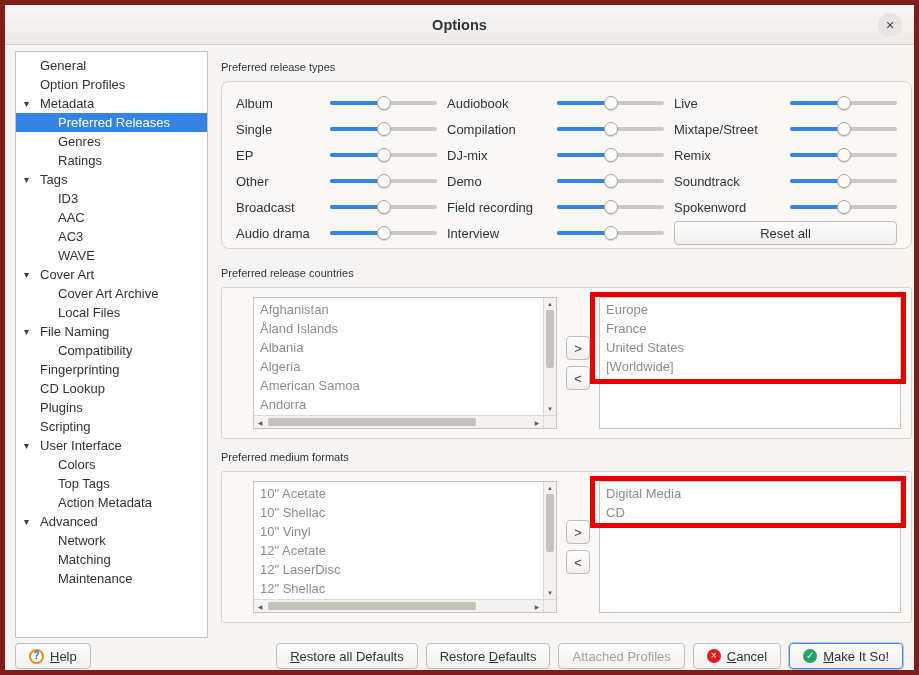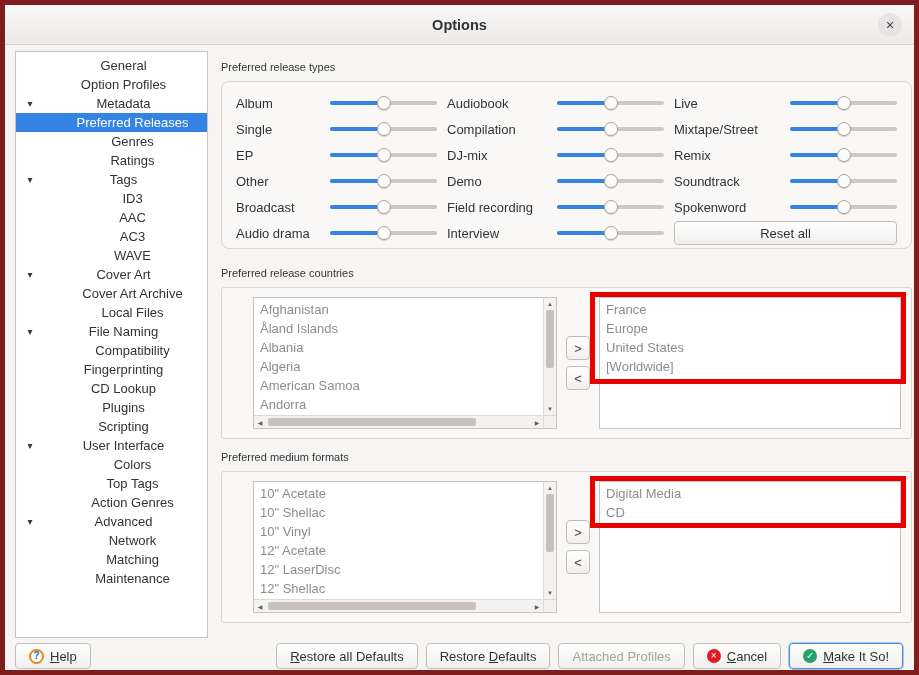--- a/index.html
+++ b/index.html
@@ -12,21 +12,21 @@
     background:linear-gradient(#f8f7f6,#edebe9); border-bottom:1px solid #d5d0cc;
     display:flex; align-items:center; justify-content:center; }
   .header .title { font-weight:bold; font-size:14.5px; }
   .close-btn { position:absolute; right:12px; top:8px; width:24px; height:24px; border-radius:50%;
     background:#e7e5e3; border:none; display:flex; align-items:center; justify-content:center;
     font-size:14px; color:#3d3846; cursor:default; }
 
   
   .sidebar { position:absolute; left:10px; top:46px; width:193px; height:587px;
     background:#ffffff; border:1px solid #c9c4bf; overflow:hidden; padding-top:4px; }
-  .tree-item { position:relative; height:19px; line-height:19px; padding-left:24px; white-space:nowrap; cursor:default;text-align:center; }
+  .tree-item { position:relative; height:19px; line-height:19px; padding-left:24px; white-space:nowrap; cursor:default; }
   .tree-item.lvl2 { padding-left:42px; }
   .tree-item .expander { position:absolute; left:8px; top:0; width:12px; font-size:10px; color:#3d3846; }
   .tree-item.selected { background:#3584e4; color:#ffffff; }
   .tree-item.selected .expander { color:#ffffff; }
 
   
   .group-label { position:absolute; left:216px; font-size:11px; color:#353535; }
   .frame { position:absolute; left:216px; width:691px; background:#f9f8f7; border:1px solid #d8d4d0; border-radius:3px; }
 
   
@@ -110,21 +110,21 @@
       <div class="tree-item lvl2"><span class="expander"></span><span class="tree-label">Local Files</span></div>
       <div class="tree-item"><span class="expander">▾</span><span class="tree-label">File Naming</span></div>
       <div class="tree-item lvl2"><span class="expander"></span><span class="tree-label">Compatibility</span></div>
       <div class="tree-item"><span class="expander"></span><span class="tree-label">Fingerprinting</span></div>
       <div class="tree-item"><span class="expander"></span><span class="tree-label">CD Lookup</span></div>
       <div class="tree-item"><span class="expander"></span><span class="tree-label">Plugins</span></div>
       <div class="tree-item"><span class="expander"></span><span class="tree-label">Scripting</span></div>
       <div class="tree-item"><span class="expander">▾</span><span class="tree-label">User Interface</span></div>
       <div class="tree-item lvl2"><span class="expander"></span><span class="tree-label">Colors</span></div>
       <div class="tree-item lvl2"><span class="expander"></span><span class="tree-label">Top Tags</span></div>
-      <div class="tree-item lvl2"><span class="expander"></span><span class="tree-label">Action Genres</span></div>
+      <div class="tree-item lvl2"><span class="expander"></span><span class="tree-label">Action Metadata</span></div>
       <div class="tree-item"><span class="expander">▾</span><span class="tree-label">Advanced</span></div>
       <div class="tree-item lvl2"><span class="expander"></span><span class="tree-label">Network</span></div>
       <div class="tree-item lvl2"><span class="expander"></span><span class="tree-label">Matching</span></div>
       <div class="tree-item lvl2"><span class="expander"></span><span class="tree-label">Maintenance</span></div>
     </div>
 
   <div class="group-label" style="top:56px;">Preferred release types</div>
   <div class="frame" id="types-frame">
     <div class="types-grid">
         <div class="rt-label">Album</div>
@@ -274,22 +274,22 @@
         </div>
         <div class="scorner"></div>
       </div>
       <div class="xfer-col">
         <button class="xfer">&gt;</button>
         <button class="xfer">&lt;</button>
       </div>
       <div class="sel-wrap">
         <div class="listbox plain">
           <div class="list-items">
+              <div class="list-item">Europe</div>
               <div class="list-item">France</div>
-              <div class="list-item">Europe</div>
               <div class="list-item">United States</div>
               <div class="list-item">[Worldwide]</div>
             </div>
         </div>
         <div class="annot" id="annot-countries" style="border-color: rgb(230, 0, 0);"></div>
       </div>
     </div>
   </div>
 
   <div class="group-label" style="top:446px;">Preferred medium formats</div>

